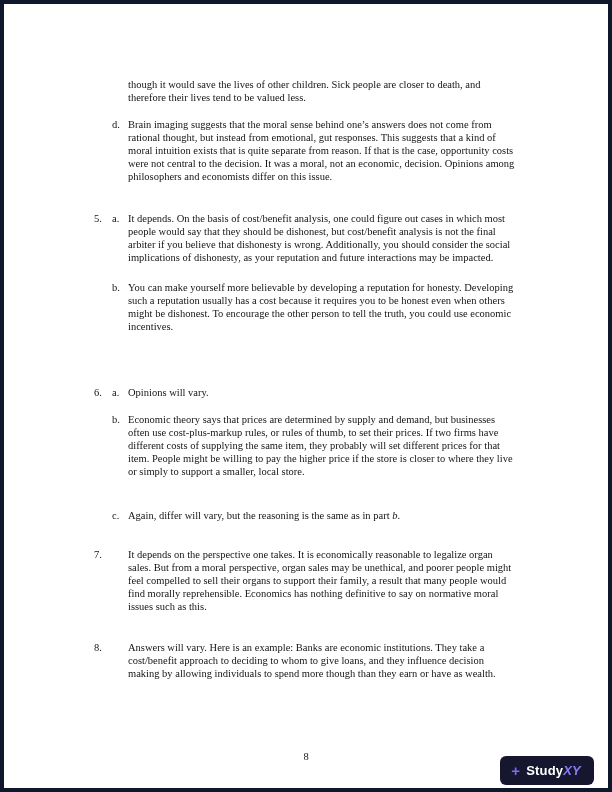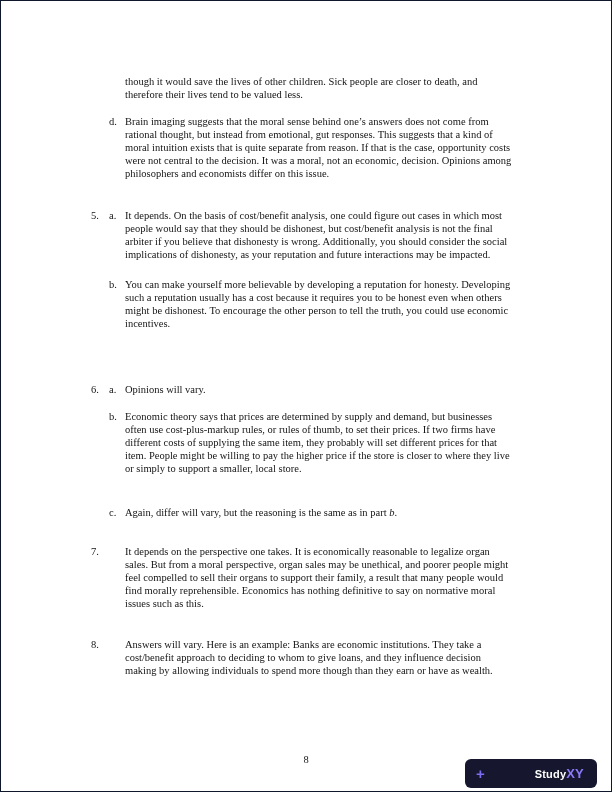--- a/index.html
+++ b/index.html
@@ -9,21 +9,21 @@
     width: 612px;
     height: 792px;
     overflow: hidden;
   }
   .page {
     position: relative;
     width: 612px;
     height: 792px;
     background: #ffffff;
     box-sizing: border-box;
-    border: 1px solid #0f172a;
+    border: 4px solid #0f172a;
     overflow: hidden;
   }
   .content {
     position: absolute;
     top: 74px;
     left: 90px;
     width: 424px;
   }
   .block {
     display: flex;
@@ -75,30 +75,30 @@
     font-family: "Liberation Sans", sans-serif;
   }
   .brand-plus {
     color: #7b6cf0;
     font-size: 15px;
     font-weight: 700;
     line-height: 13px;
   }
   .brand-study {
     color: #ffffff;
-    font-size: 11px;
+    font-size: 13px;
     font-weight: 700;
     letter-spacing: 0.2px;
-    margin-left: 44px;
   }
   .brand-xy {
     color: #8a79f9;
     font-size: 13px;
     font-weight: 700;
     letter-spacing: 0.2px;
+    font-style: italic;
   }
 </style>
 </head>
 <body>
 
 <div class="page">
   <div class="content">
 
     <div class="block">
       <span class="num"></span>

